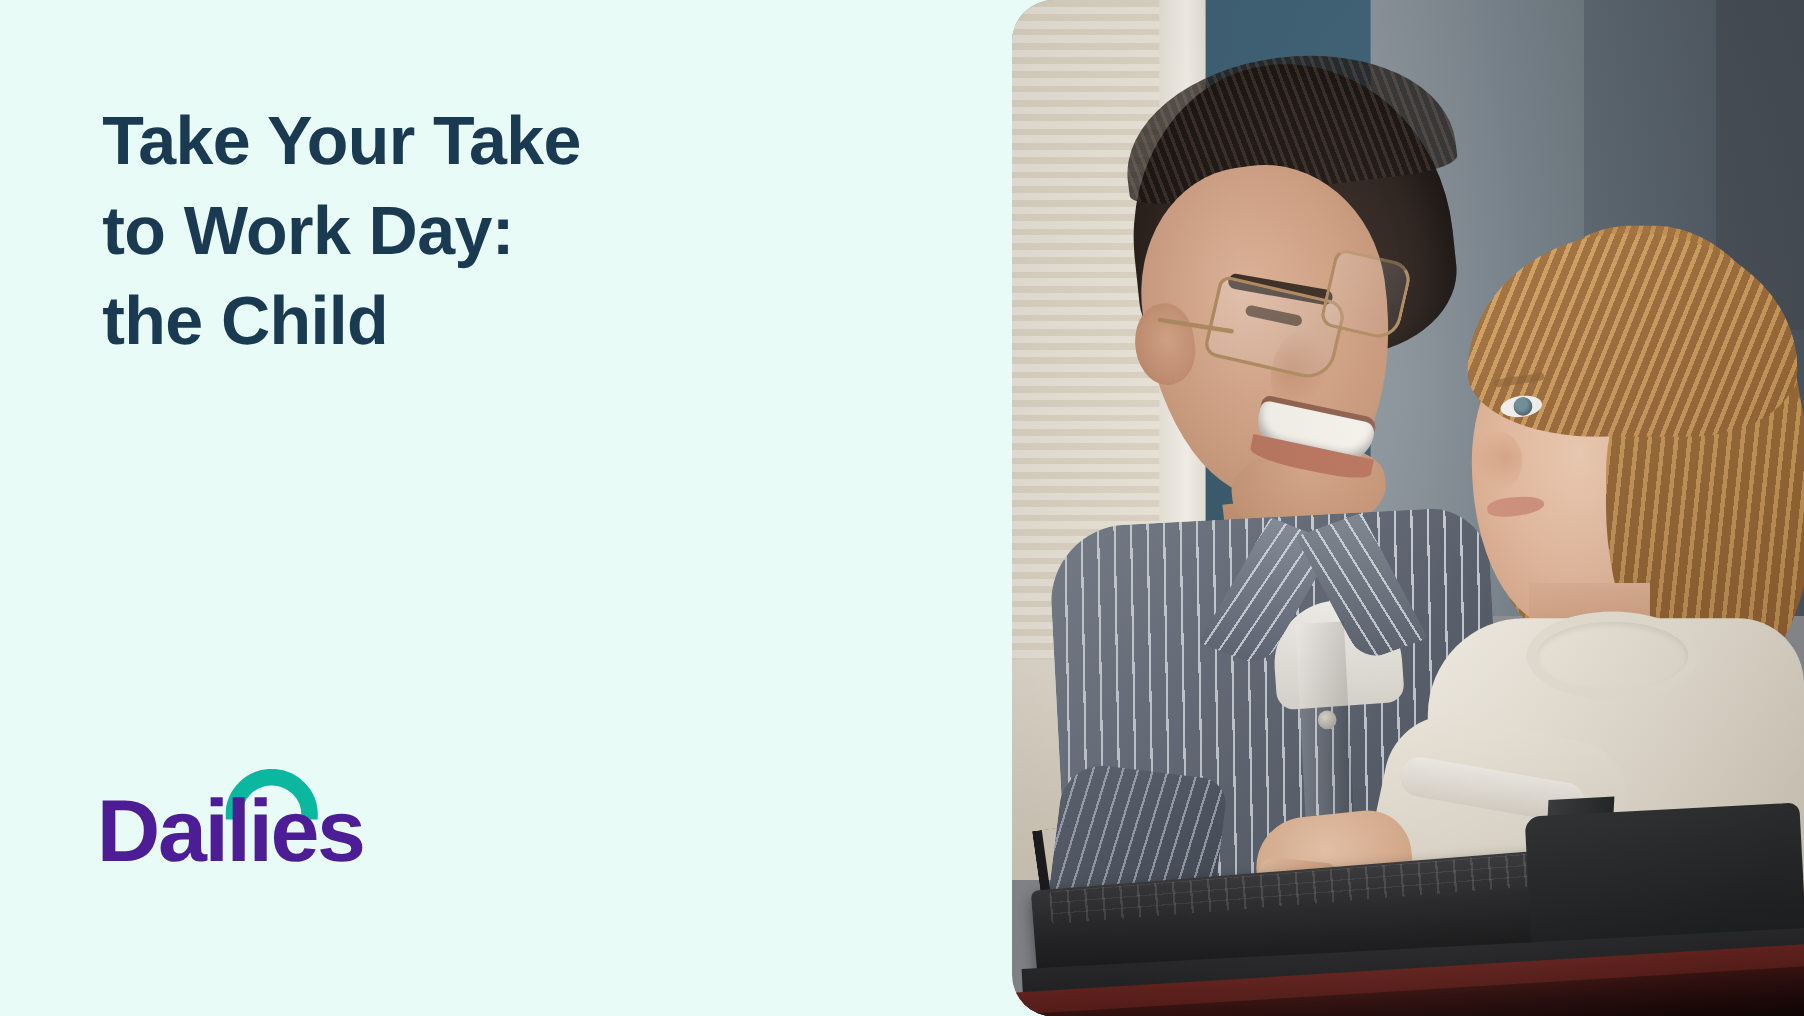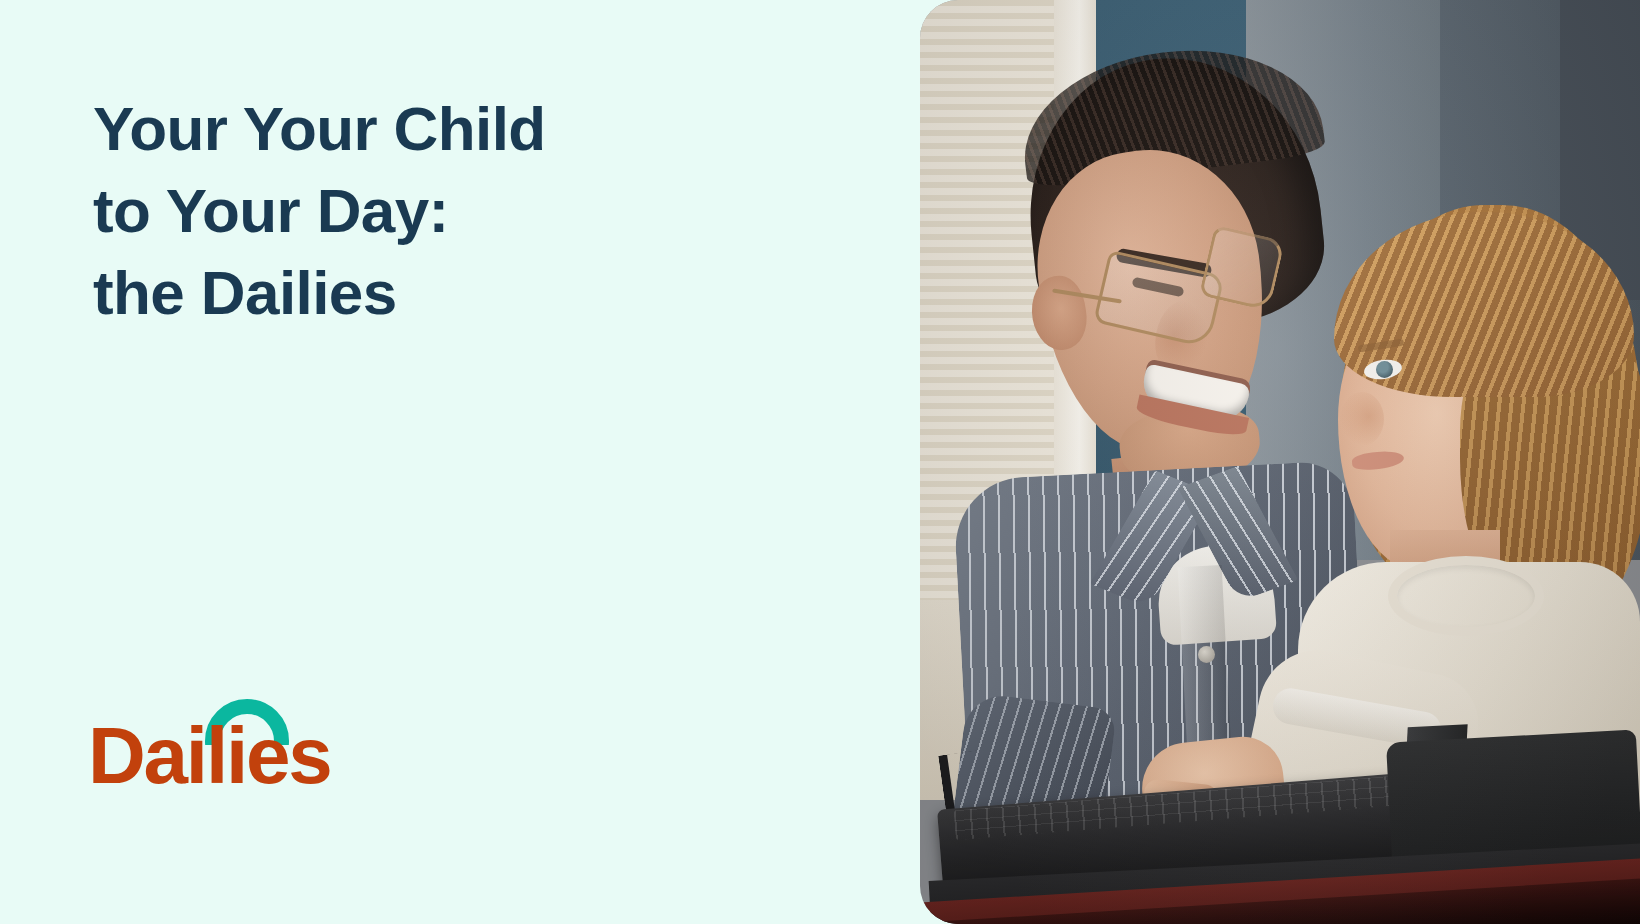--- a/index.html
+++ b/index.html
@@ -53,21 +53,21 @@
   }
   .logo-wordmark {
     position: absolute;
     left: 0;
     top: 22px;
     font-family: "Liberation Sans", sans-serif;
     font-size: 80px;
     line-height: 80px;
     font-weight: bold;
     letter-spacing: -2.2px;
-    color: #c2410c;
+    color: #4c1d95;
     white-space: pre;
   }
   .logo-arc {
     position: absolute;
     left: 117px;
     top: 5px;
     width: 84px;
     height: 46px;
     overflow: hidden;
   }
@@ -452,23 +452,23 @@
   }
 </style>
 </head>
 <body>
 
 <div class="banner">
 
   <div class="text-col">
 
     <h1 class="headline">
-      <span class="ln">Your Your Child</span>
-      <span class="ln">to Your Day:</span>
-      <span class="ln">the Dailies</span>
+      <span class="ln">Take Your Take</span>
+      <span class="ln">to Work Day:</span>
+      <span class="ln">the Child</span>
     </h1>
 
     <div class="logo">
       <div class="logo-arc">
           <i></i>
         </div>
       <div class="logo-wordmark">Dailies</div>
     </div>
 
   </div>

